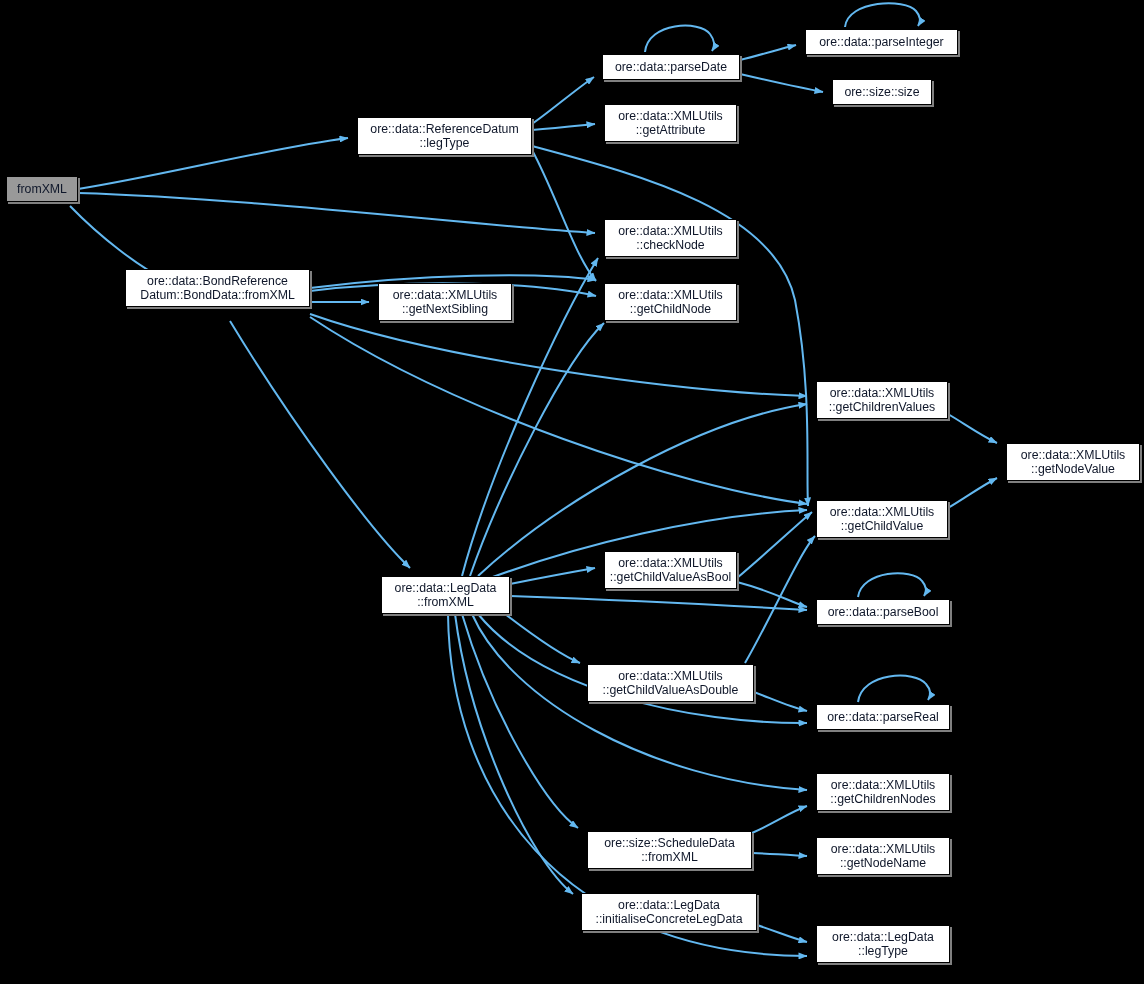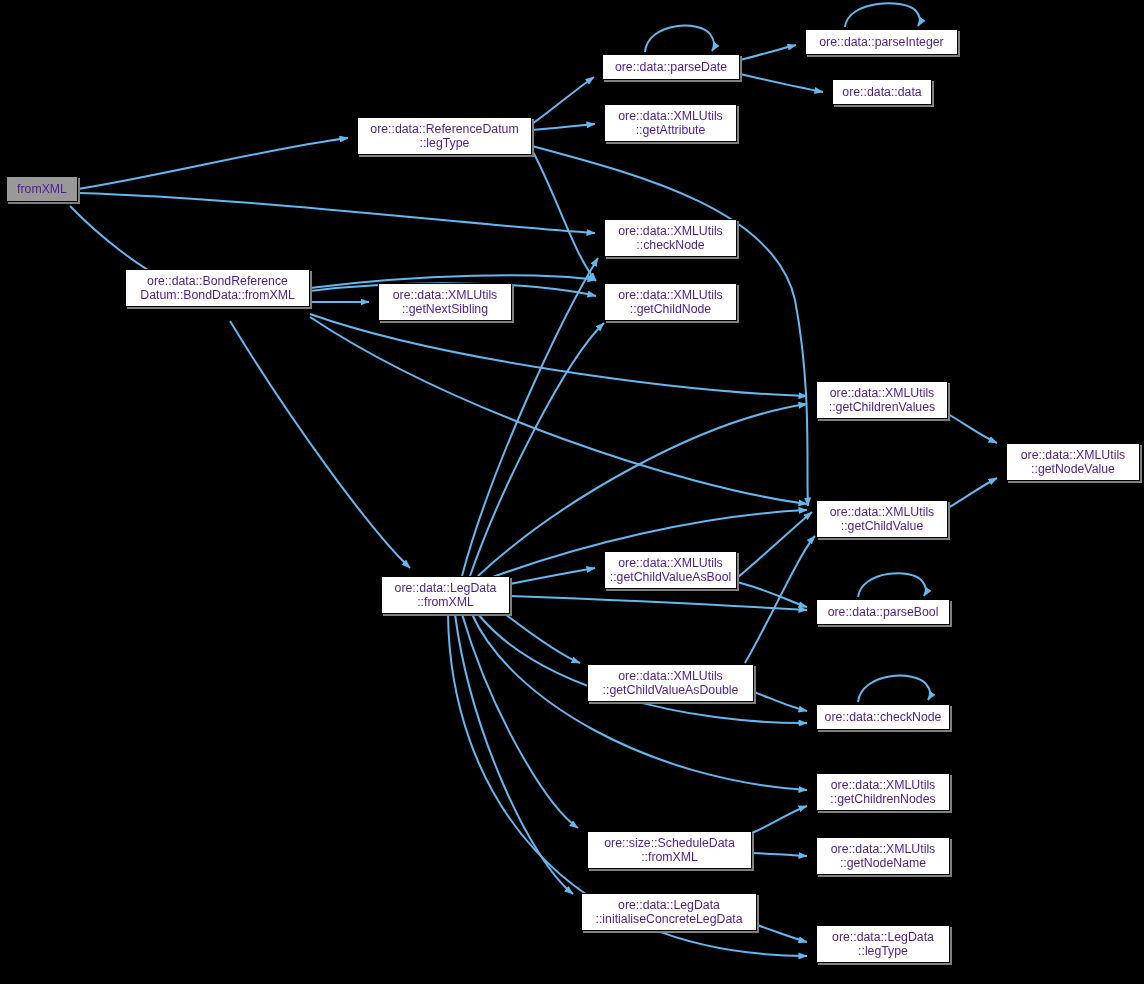--- a/index.html
+++ b/index.html
@@ -1,21 +1,21 @@
 <!DOCTYPE html>
 <html><head>
 <meta charset="utf-8">
 <style>
   html,body{margin:0;padding:0;background:#000;}
   #canvas{position:relative;width:1144px;height:984px;background:#000;overflow:hidden;
           font-family:"Liberation Sans","DejaVu Sans",sans-serif;}
   svg#edges{position:absolute;left:0;top:0;width:1144px;height:984px;}
   .node{position:absolute;box-sizing:border-box;background:#ffffff;
         border:1px solid #000;display:flex;align-items:center;justify-content:center;
-        text-align:center;color:#4c1d95;font-size:12.3px;line-height:14.5px;
+        text-align:center;color:#0f172a;font-size:12.3px;line-height:14.5px;
         box-shadow:2px 2px 0 0 #808080;}
   .node.root{background:#999999;}
   .node span{display:block;white-space:pre;}
 </style>
 </head>
 <body>
 
 <div id="canvas">
 
   <svg id="edges" viewBox="0 0 1144 984">
@@ -116,21 +116,21 @@
         <span>ore::data::ReferenceDatum
 ::legType</span>
       </div>
       <div class="node" style="left: 602px; top: 54px; width: 138px; height: 26px;">
         <span>ore::data::parseDate</span>
       </div>
       <div class="node" style="left: 805px; top: 29px; width: 153px; height: 26px;">
         <span>ore::data::parseInteger</span>
       </div>
       <div class="node" style="left: 832px; top: 79px; width: 100px; height: 26px;">
-        <span>ore::data::data</span>
+        <span>ore::size::size</span>
       </div>
       <div class="node" style="left: 604px; top: 104px; width: 133px; height: 38px;">
         <span>ore::data::XMLUtils
 ::getAttribute</span>
       </div>
       <div class="node" style="left: 604px; top: 219px; width: 133px; height: 38px;">
         <span>ore::data::XMLUtils
 ::checkNode</span>
       </div>
       <div class="node" style="left: 604px; top: 283px; width: 133px; height: 38px;">
@@ -166,21 +166,21 @@
 ::getChildValueAsBool</span>
       </div>
       <div class="node" style="left: 816px; top: 599px; width: 134px; height: 26px;">
         <span>ore::data::parseBool</span>
       </div>
       <div class="node" style="left: 587px; top: 664px; width: 167px; height: 38px;">
         <span>ore::data::XMLUtils
 ::getChildValueAsDouble</span>
       </div>
       <div class="node" style="left: 816px; top: 704px; width: 134px; height: 26px;">
-        <span>ore::data::checkNode</span>
+        <span>ore::data::parseReal</span>
       </div>
       <div class="node" style="left: 816px; top: 773px; width: 134px; height: 38px;">
         <span>ore::data::XMLUtils
 ::getChildrenNodes</span>
       </div>
       <div class="node" style="left: 587px; top: 831px; width: 165px; height: 38px;">
         <span>ore::size::ScheduleData
 ::fromXML</span>
       </div>
       <div class="node" style="left: 816px; top: 837px; width: 134px; height: 38px;">

